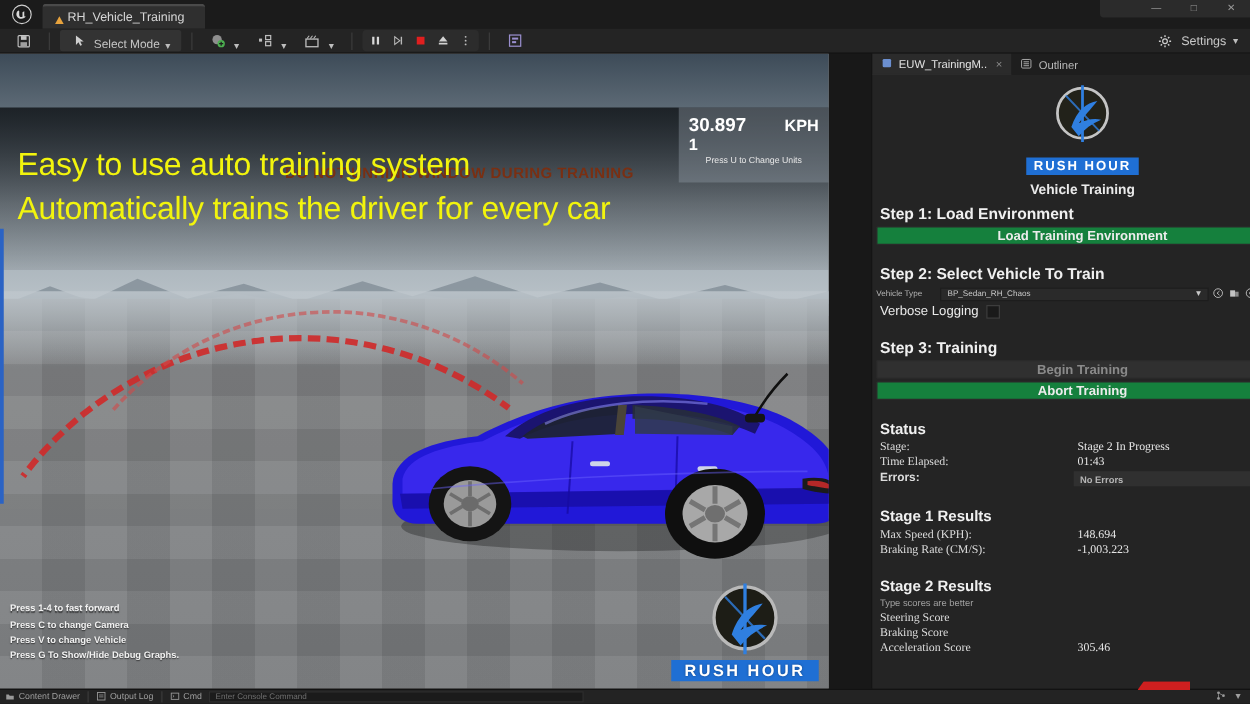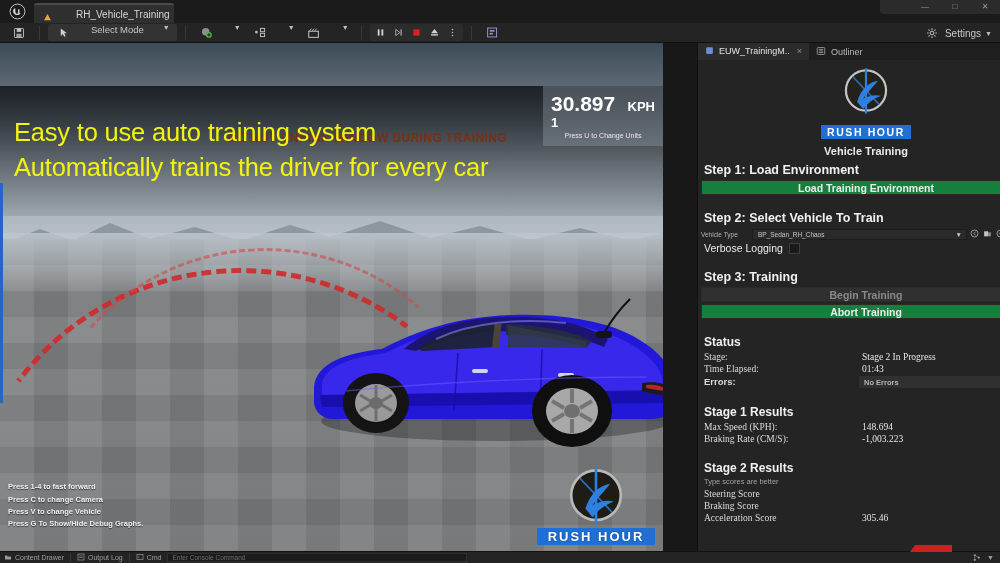--- a/index.html
+++ b/index.html
@@ -17,42 +17,42 @@
     background: #1b1b1b; display: flex; align-items: flex-end;
   }
   .ue-logo {
     width: 34px; height: 23px; display: flex; align-items: center; justify-content: center;
     color: #c8c8c8;
   }
   .ue-logo svg { display:block; }
   .doc-tab {
     height: 20px; min-width: 128px; background: #2f2f2f;
     border-top: 2px solid #4a4a4a;
-    display: flex; align-items: center; gap: 23px; padding: 0 4px 0 8px;
+    display: flex; align-items: center; gap: 1px; padding: 0 16px 0 8px;
     border-radius: 3px 3px 0 0;
   }
   .doc-tab .blueprint-glyph { width: 11px; height: 11px; flex: 0 0 auto; }
   .doc-tab-label { font-size: 10px; color: #d6d6d6; white-space: nowrap; }
   .win-controls {
     position: absolute; right: 0; top: 0; height: 14px; width: 120px;
     display: flex; align-items: center; justify-content: flex-end;
     background: #2b2b2b; border-radius: 0 0 0 3px;
   }
   .win-controls span {
     width: 30px; text-align: center; font-size: 8px; color: #9a9a9a; line-height: 14px;
   }
 
   
   .toolbar {
     position: absolute; top: 23px; left: 0; width: 1000px; height: 20px;
     background: #242424; border-bottom: 1px solid #111;
     display: flex; align-items: center; padding-left: 6px; gap: 3px;
   }
   .tb-btn {
-    height: 17px; display: flex; align-items: flex-start; gap: 19px;
+    height: 17px; display: flex; align-items: flex-end; gap: 3px;
     padding: 0 4px; border-radius: 2px; color: #c6c6c6; font-size: 9.5px;
   }
   .tb-btn.pill { background: #333333; padding: 0 7px; }
   .tb-sep { width: 1px; height: 14px; background: #3a3a3a; margin: 0 5px; }
   .tb-group {
     display: flex; align-items: center; background: #2c2c2c; border-radius: 3px;
     height: 17px; padding: 0 2px; gap: 1px;
   }
   .tb-icon { width: 17px; height: 17px; display: flex; align-items: center; justify-content: center; }
   .chev { font-size: 7px; color: #bdbdbd; }
@@ -118,21 +118,21 @@
   .warn-text {
     position:absolute; left:228px; top:88px; width:300px;
     color:#7a2f12; font-size:12px; font-weight:bold; letter-spacing:.4px;
   }
   .speedo {
     position:absolute; left:543px; top:43px; width:120px; height:60px;
     background: rgba(150,160,170,.38);
     padding:6px 8px; color:#fff;
   }
   .speedo-row { display:flex; justify-content:space-between; align-items:baseline; }
-  .speedo-val { font-size:21px; font-weight:bold; }
+  .speedo-val { font-size:15px; font-weight:bold; }
   .speedo-unit { font-size:13px; font-weight:bold; }
   .speedo-gear { font-size:13px; font-weight:bold; margin-top:-1px; }
   .speedo-hint { font-size:7px; color:#e8e8e8; text-align:center; margin-top:2px; }
 
   .help-text {
     position:absolute; left:8px; bottom:21px;
     color:#f2f2f2; font-size:7.5px; line-height:1.62; font-weight:bold;
     text-shadow: 0 1px 1px rgba(0,0,0,.6);
   }
   .watermark { position:absolute; right:8px; bottom:6px; width:118px; text-align:center; }

